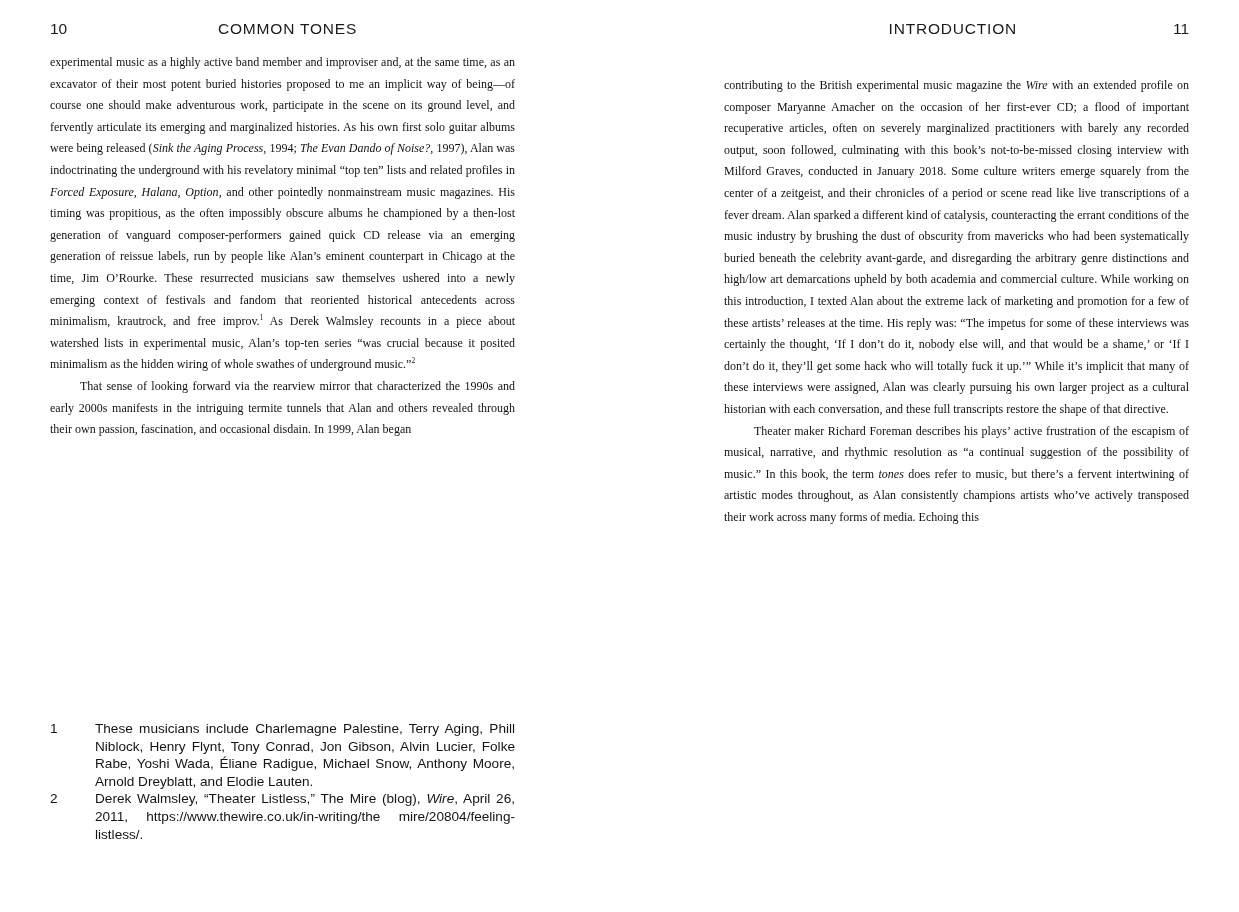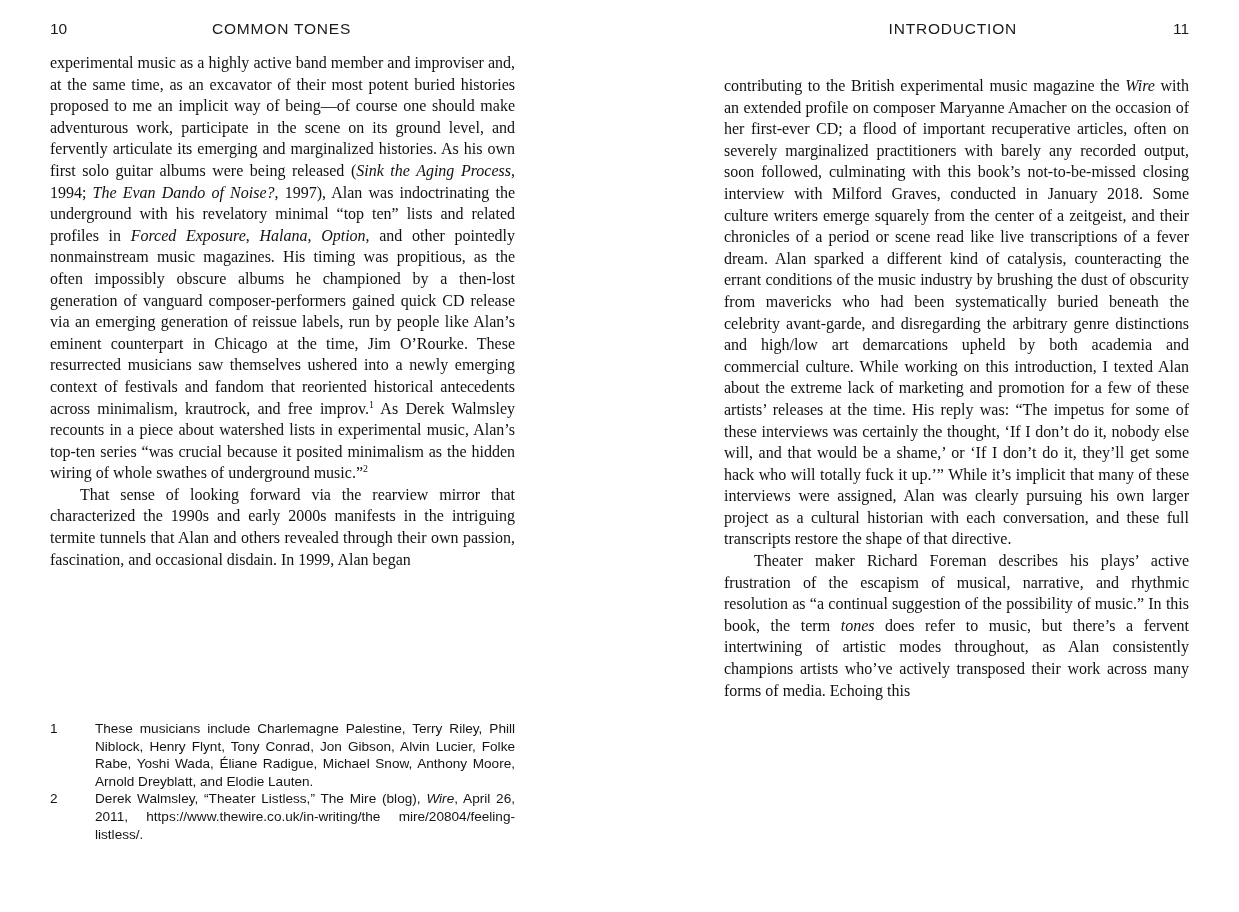--- a/index.html
+++ b/index.html
@@ -24,36 +24,36 @@
   
   .runhead {
     position: absolute;
     top: 20px;
     font-family: "Liberation Sans", sans-serif;
     font-size: 15.5px;
     letter-spacing: 0.8px;
     color: #1a1a1a;
   }
   .runhead.folio-left  { left: 50px; letter-spacing: 0; }
-  .runhead.title-left  { left: 212px; text-align: center; }
+  .runhead.title-left  { left: 218px; text-align: center; }
   .runhead.title-right { right: 222px; text-align: center; }
   .runhead.folio-right { right: 50px; letter-spacing: 0; }
 
   
   .col {
     position: absolute;
     top: 52px;
     width: 465px;
   }
   .col-left  { left: 50px; }
   .col-right { left: 724px; margin-top: 23px; }
 
   .col p {
     margin: 0;
-    font-size: 16px;
+    font-size: 12px;
     line-height: 21.6px;
     text-align: justify;
     text-justify: inter-word;
     -webkit-hyphens: auto;
     hyphens: auto;
   }
   .col p.indent { text-indent: 30px; }
   .col p.first  { text-indent: 0; }
 
   em { font-style: italic; }
@@ -100,21 +100,21 @@
   <div class="runhead folio-right">11</div>
 
   <div class="col col-left">
     <p class="first"><span>experimental music as a highly active band member and improviser and, at the same time, as an excavator of their most potent buried histories proposed to me an implicit way of being—of course one should make adventurous work, participate in the scene on its ground level, and fervently articulate its emerging and marginalized histories. As his own first solo guitar albums were being released (</span><em>Sink the Aging Process</em><span>, 1994; </span><em>The Evan Dando of Noise?</em><span>, 1997), Alan was indoctrinating the underground with his revelatory minimal “top ten” lists and related profiles in </span><em>Forced Exposure</em><span>, </span><em>Halana</em><span>, </span><em>Option</em><span>, and other pointedly nonmainstream music magazines. His timing was propitious, as the often impossibly obscure albums he championed by a then-lost generation of vanguard composer-performers gained quick CD release via an emerging generation of reissue labels, run by people like Alan’s eminent counterpart in Chicago at the time, Jim O’Rourke. These resurrected musicians saw themselves ushered into a newly emerging context of festivals and fandom that reoriented historical antecedents across minimalism, krautrock, and free improv.</span><sup>1</sup><span> As Derek Walmsley recounts in a piece about watershed lists in experimental music, Alan’s top-ten series “was crucial because it posited minimalism as the hidden wiring of whole swathes of underground music.”</span><sup>2</sup></p>
     <p class="indent">That sense of looking forward via the rearview mirror that characterized the 1990s and early 2000s manifests in the intriguing termite tunnels that Alan and others revealed through their own passion, fascination, and occasional disdain. In 1999, Alan began</p>
   </div>
 
   <div class="footnotes">
     <p class="fn">
         <span class="num">1</span>
-        <span class="body">These musicians include Charlemagne Palestine, Terry Riley, Phill Niblock, Henry Flynt, Tony Conrad, Jon Gibson, Alvin Lucier, Folke Rabe, Yoshi Wada, Éliane Radigue, Michael Snow, Anthony Moore, Arnold Dreyblatt, and Elodie Lauten.</span>
+        <span class="body">These musicians include Charlemagne Palestine, Terry Aging, Phill Niblock, Henry Flynt, Tony Conrad, Jon Gibson, Alvin Lucier, Folke Rabe, Yoshi Wada, Éliane Radigue, Michael Snow, Anthony Moore, Arnold Dreyblatt, and Elodie Lauten.</span>
       </p>
     <p class="fn">
         <span class="num">2</span>
         <span class="body"><span>Derek Walmsley, “Theater Listless,” The Mire (blog), </span><em>Wire</em><span>, April 26, 2011, https://www.thewire.co.uk/in-writing/the mire/20804/feeling-listless/.</span></span>
       </p>
   </div>
 
   <div class="col col-right">
     <p class="first"><span>contributing to the British experimental music magazine the </span><em>Wire</em><span> with an extended profile on composer Maryanne Amacher on the occasion of her first-ever CD; a flood of important recuperative articles, often on severely marginalized practitioners with barely any recorded output, soon followed, culminating with this book’s not-to-be-missed closing interview with Milford Graves, conducted in January 2018. Some culture writers emerge squarely from the center of a zeitgeist, and their chronicles of a period or scene read like live transcriptions of a fever dream. Alan sparked a different kind of catalysis, counteracting the errant conditions of the music industry by brushing the dust of obscurity from mavericks who had been systematically buried beneath the celebrity avant-garde, and disregarding the arbitrary genre distinctions and high/low art demarcations upheld by both academia and commercial culture. While working on this introduction, I texted Alan about the extreme lack of marketing and promotion for a few of these artists’ releases at the time. His reply was: “The impetus for some of these interviews was certainly the thought, ‘If I don’t do it, nobody else will, and that would be a shame,’ or ‘If I don’t do it, they’ll get some hack who will totally fuck it up.’” While it’s implicit that many of these interviews were assigned, Alan was clearly pursuing his own larger project as a cultural historian with each conversation, and these full transcripts restore the shape of that directive.</span></p>
     <p class="indent"><span>Theater maker Richard Foreman describes his plays’ active frustration of the escapism of musical, narrative, and rhythmic resolution as “a continual suggestion of the possibility of music.” In this book, the term </span><em>tones</em><span> does refer to music, but there’s a fervent intertwining of artistic modes throughout, as Alan consistently champions artists who’ve actively transposed their work across many forms of media. Echoing this</span></p>

